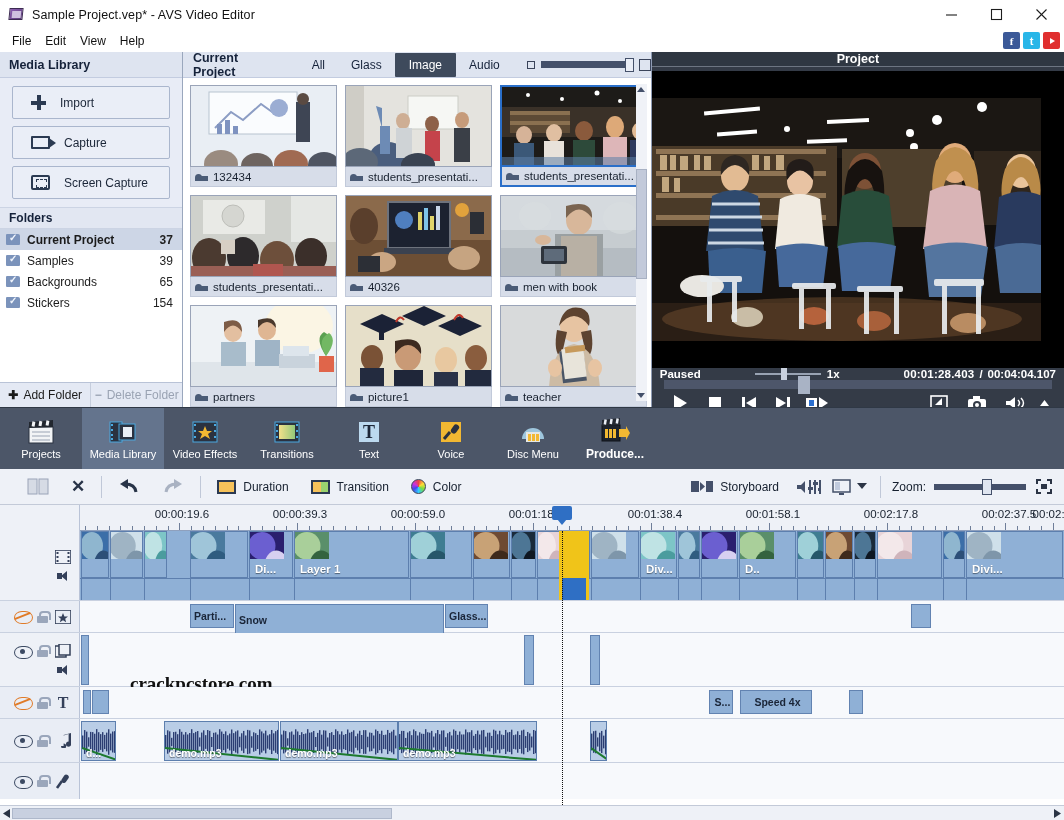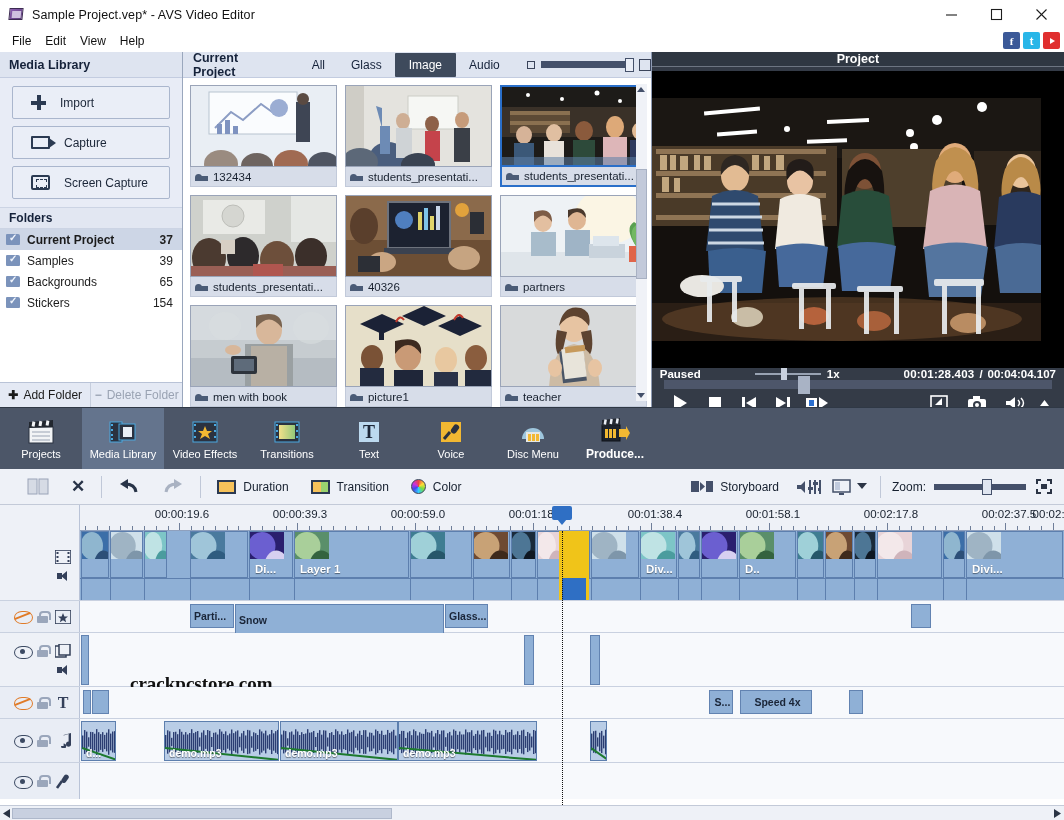--- a/index.html
+++ b/index.html
@@ -473,62 +473,62 @@
             </div>
             <div class="thumb-cap">
               <span class="mini-ico"></span>
               <span>40326</span>
             </div>
           </div>
 
           <div class="thumb">
             <div class="thumb-img">
               <svg width="147" height="82" viewBox="0 0 147 82">
+                <rect width="147" height="82" fill="#c6ccd0"></rect>
+                <rect x="0" y="0" width="147" height="34" fill="#d5dade"></rect>
+                <rect x="0" y="52" width="147" height="30" fill="#b5bcc2"></rect>
+                <ellipse cx="78" cy="24" rx="13" ry="15" fill="#d8b79a"></ellipse>
+                <path d="M65 22 q13 -17 26 0 q1 -19 -26 -12 Z" fill="#7a6450"></path>
+                <rect x="54" y="38" width="48" height="44" fill="#9aa0a2"></rect>
+                <rect x="60" y="40" width="36" height="42" fill="#b8b0a4"></rect>
+                <rect x="40" y="50" width="26" height="18" rx="2" fill="#2e343c"></rect>
+                <rect x="43" y="53" width="20" height="12" fill="#5e6b7a"></rect>
+                <ellipse cx="42" cy="44" rx="8" ry="5" fill="#d8b79a"></ellipse>
+                <ellipse cx="34" cy="20" rx="16" ry="14" fill="#d9dde0" opacity="0.6"></ellipse>
+                <ellipse cx="120" cy="22" rx="18" ry="16" fill="#d9dde0" opacity="0.6"></ellipse>
+              </svg>
+            </div>
+            <div class="thumb-cap">
+              <span class="mini-ico"></span>
+              <span>men with book</span>
+            </div>
+          </div>
+
+          <div class="thumb">
+            <div class="thumb-img">
+              <svg width="147" height="82" viewBox="0 0 147 82">
                 <rect width="147" height="82" fill="#eef2f5"></rect>
                 <rect x="0" y="56" width="147" height="26" fill="#dfe5ea"></rect>
                 <ellipse cx="108" cy="20" rx="34" ry="28" fill="#fdf6e0" opacity="0.85"></ellipse>
                 <ellipse cx="42" cy="26" rx="9" ry="10" fill="#e3bfa0"></ellipse>
                 <path d="M33 26 q9 -13 18 0 q0 -16 -18 -10 Z" fill="#7d5c46"></path>
                 <rect x="30" y="36" width="25" height="24" fill="#a8bccb"></rect>
                 <ellipse cx="76" cy="24" rx="9" ry="10" fill="#dfb693"></ellipse>
                 <path d="M67 22 q9 -12 18 0 q0 -14 -18 -8 Z" fill="#4a392c"></path>
                 <rect x="64" y="34" width="25" height="26" fill="#9fb4c6"></rect>
                 <rect x="88" y="48" width="36" height="14" fill="#c9d3dc"></rect>
                 <rect x="92" y="40" width="26" height="10" fill="#dde5ec"></rect>
                 <rect x="128" y="50" width="15" height="16" fill="#e0654a"></rect>
                 <path d="M135 50 q-12 -18 -2 -24 q12 6 2 24 Z" fill="#5aa050"></path>
                 <path d="M135 50 q12 -16 3 -23 q-13 7 -3 23 Z" fill="#72b863"></path>
               </svg>
             </div>
             <div class="thumb-cap">
               <span class="mini-ico"></span>
               <span>partners</span>
-            </div>
-          </div>
-
-          <div class="thumb">
-            <div class="thumb-img">
-              <svg width="147" height="82" viewBox="0 0 147 82">
-                <rect width="147" height="82" fill="#c6ccd0"></rect>
-                <rect x="0" y="0" width="147" height="34" fill="#d5dade"></rect>
-                <rect x="0" y="52" width="147" height="30" fill="#b5bcc2"></rect>
-                <ellipse cx="78" cy="24" rx="13" ry="15" fill="#d8b79a"></ellipse>
-                <path d="M65 22 q13 -17 26 0 q1 -19 -26 -12 Z" fill="#7a6450"></path>
-                <rect x="54" y="38" width="48" height="44" fill="#9aa0a2"></rect>
-                <rect x="60" y="40" width="36" height="42" fill="#b8b0a4"></rect>
-                <rect x="40" y="50" width="26" height="18" rx="2" fill="#2e343c"></rect>
-                <rect x="43" y="53" width="20" height="12" fill="#5e6b7a"></rect>
-                <ellipse cx="42" cy="44" rx="8" ry="5" fill="#d8b79a"></ellipse>
-                <ellipse cx="34" cy="20" rx="16" ry="14" fill="#d9dde0" opacity="0.6"></ellipse>
-                <ellipse cx="120" cy="22" rx="18" ry="16" fill="#d9dde0" opacity="0.6"></ellipse>
-              </svg>
-            </div>
-            <div class="thumb-cap">
-              <span class="mini-ico"></span>
-              <span>men with book</span>
             </div>
           </div>
 
           <div class="thumb">
             <div class="thumb-img">
               <svg width="147" height="82" viewBox="0 0 147 82">
                 <rect width="147" height="82" fill="#e6dfc9"></rect>
                 <g fill="#1b2236">
                   <polygon points="14,18 36,8 58,18 36,28"></polygon>
                     <rect x="33" y="26" width="5" height="8"></rect>

